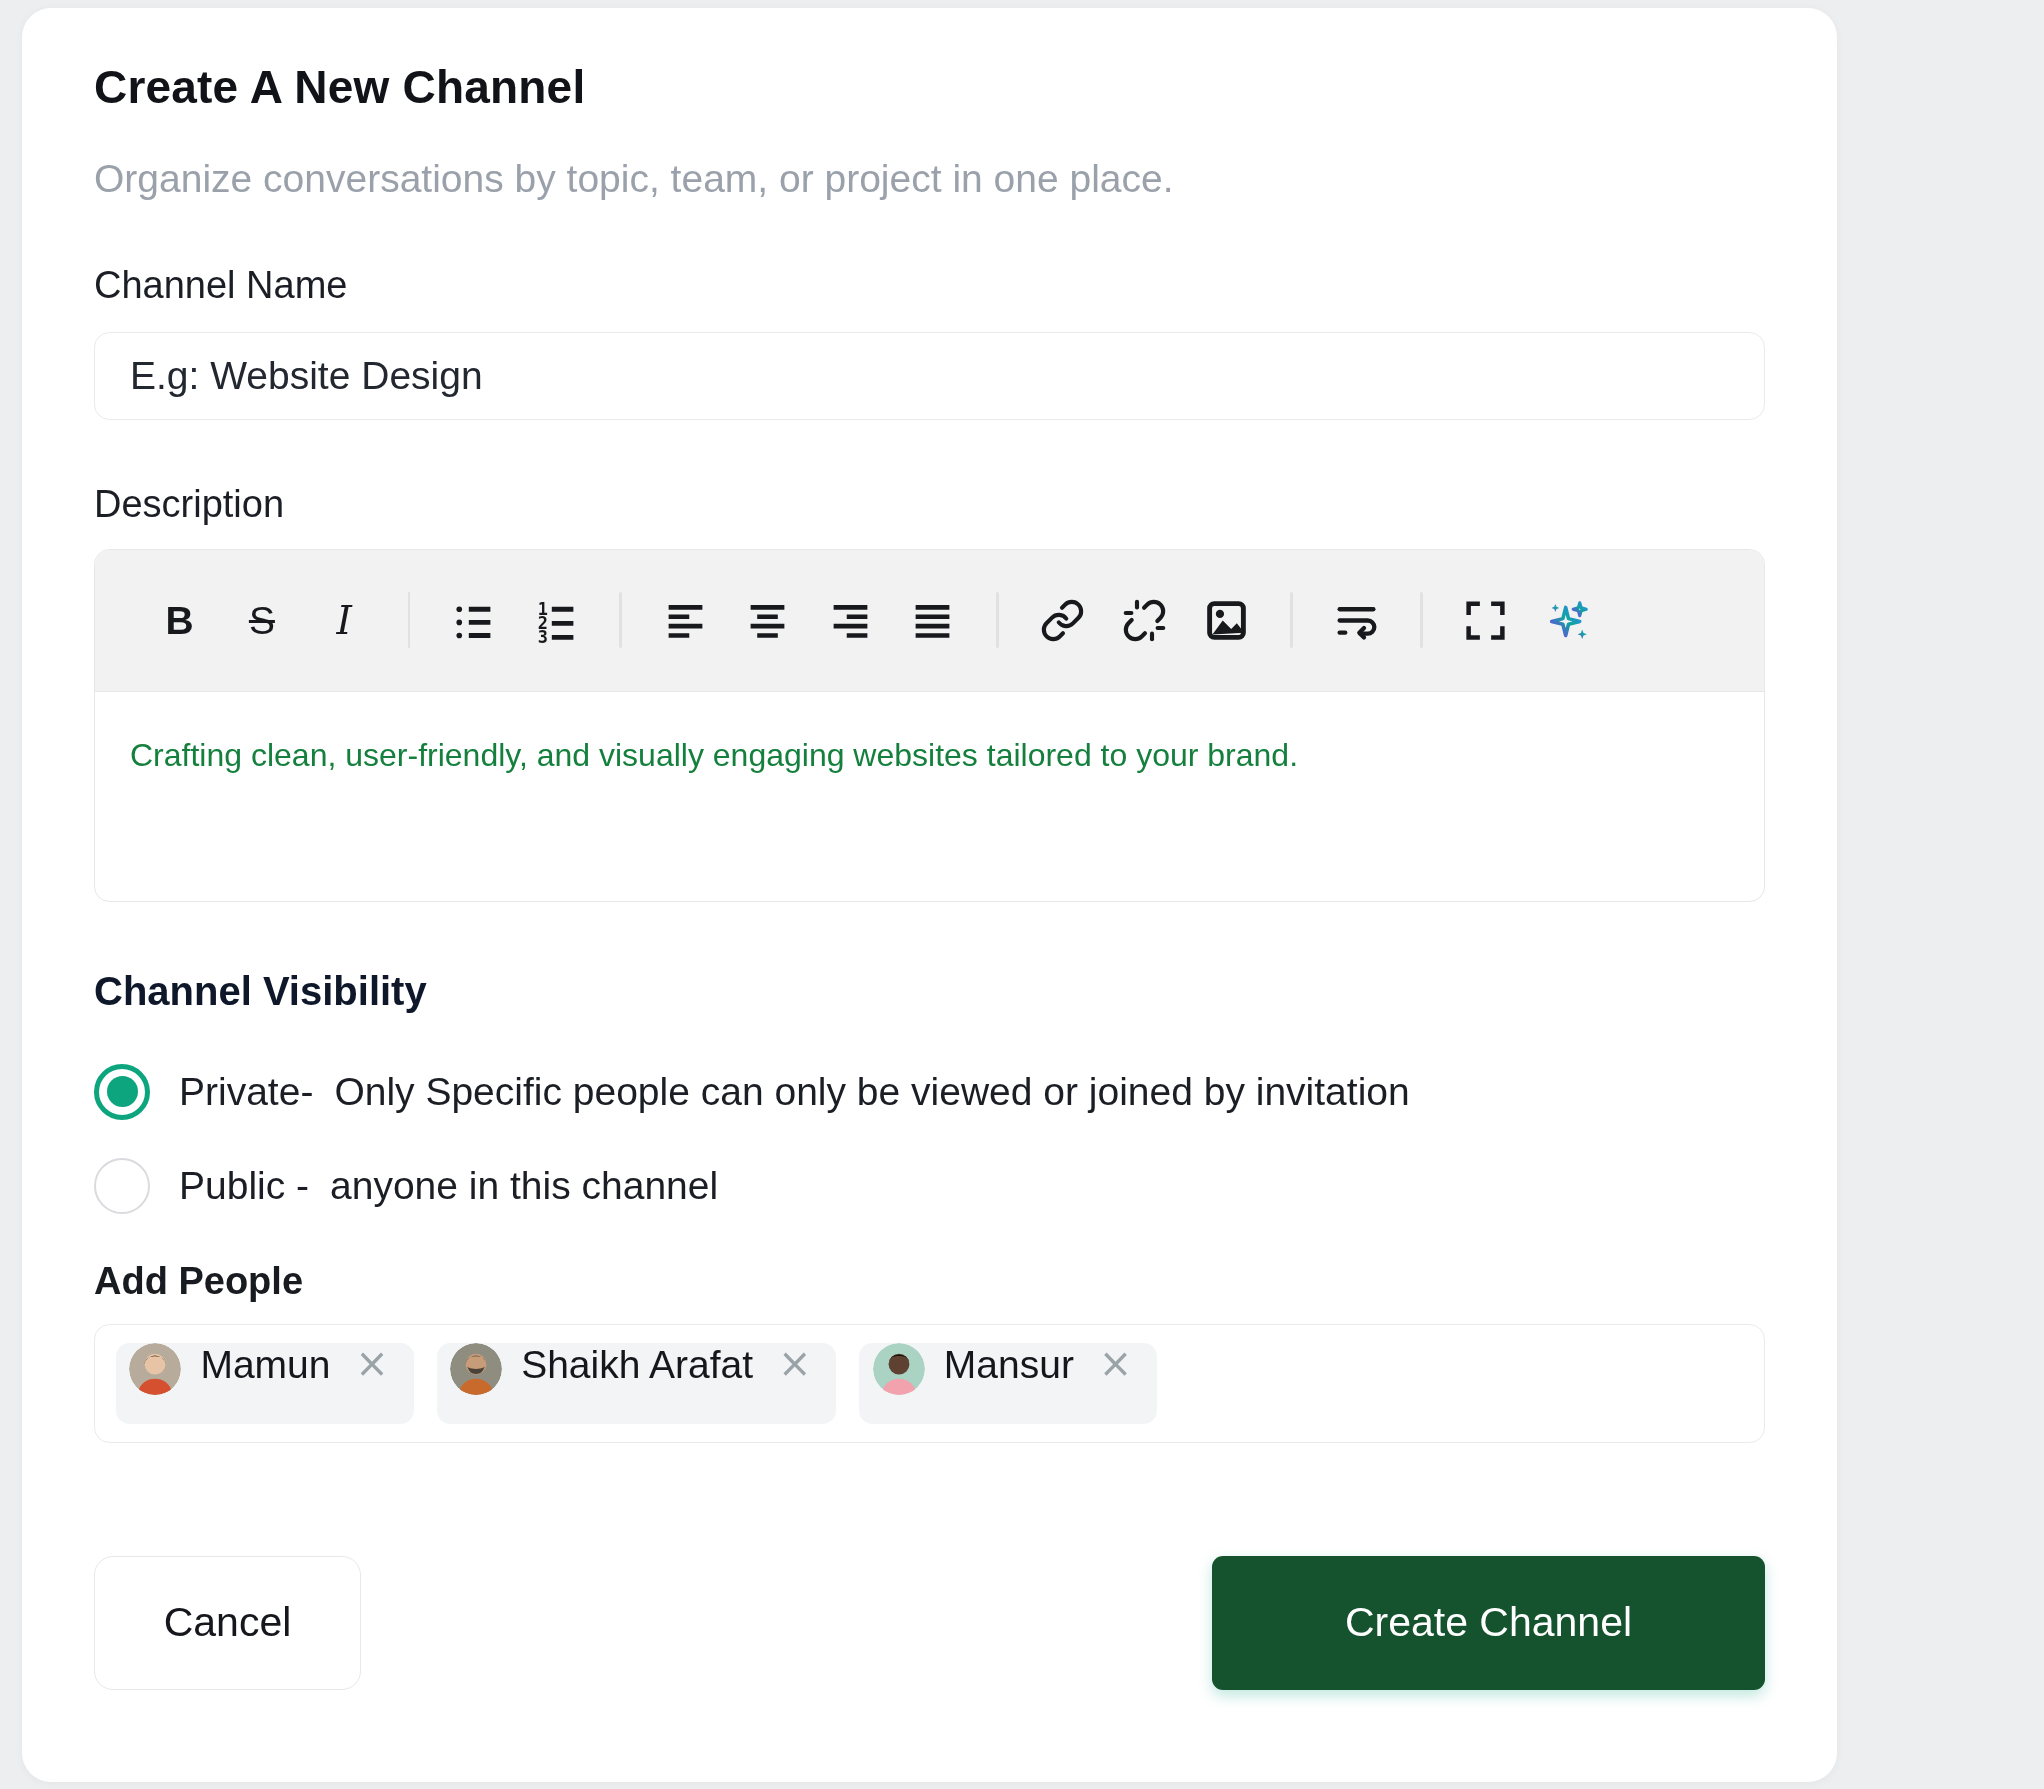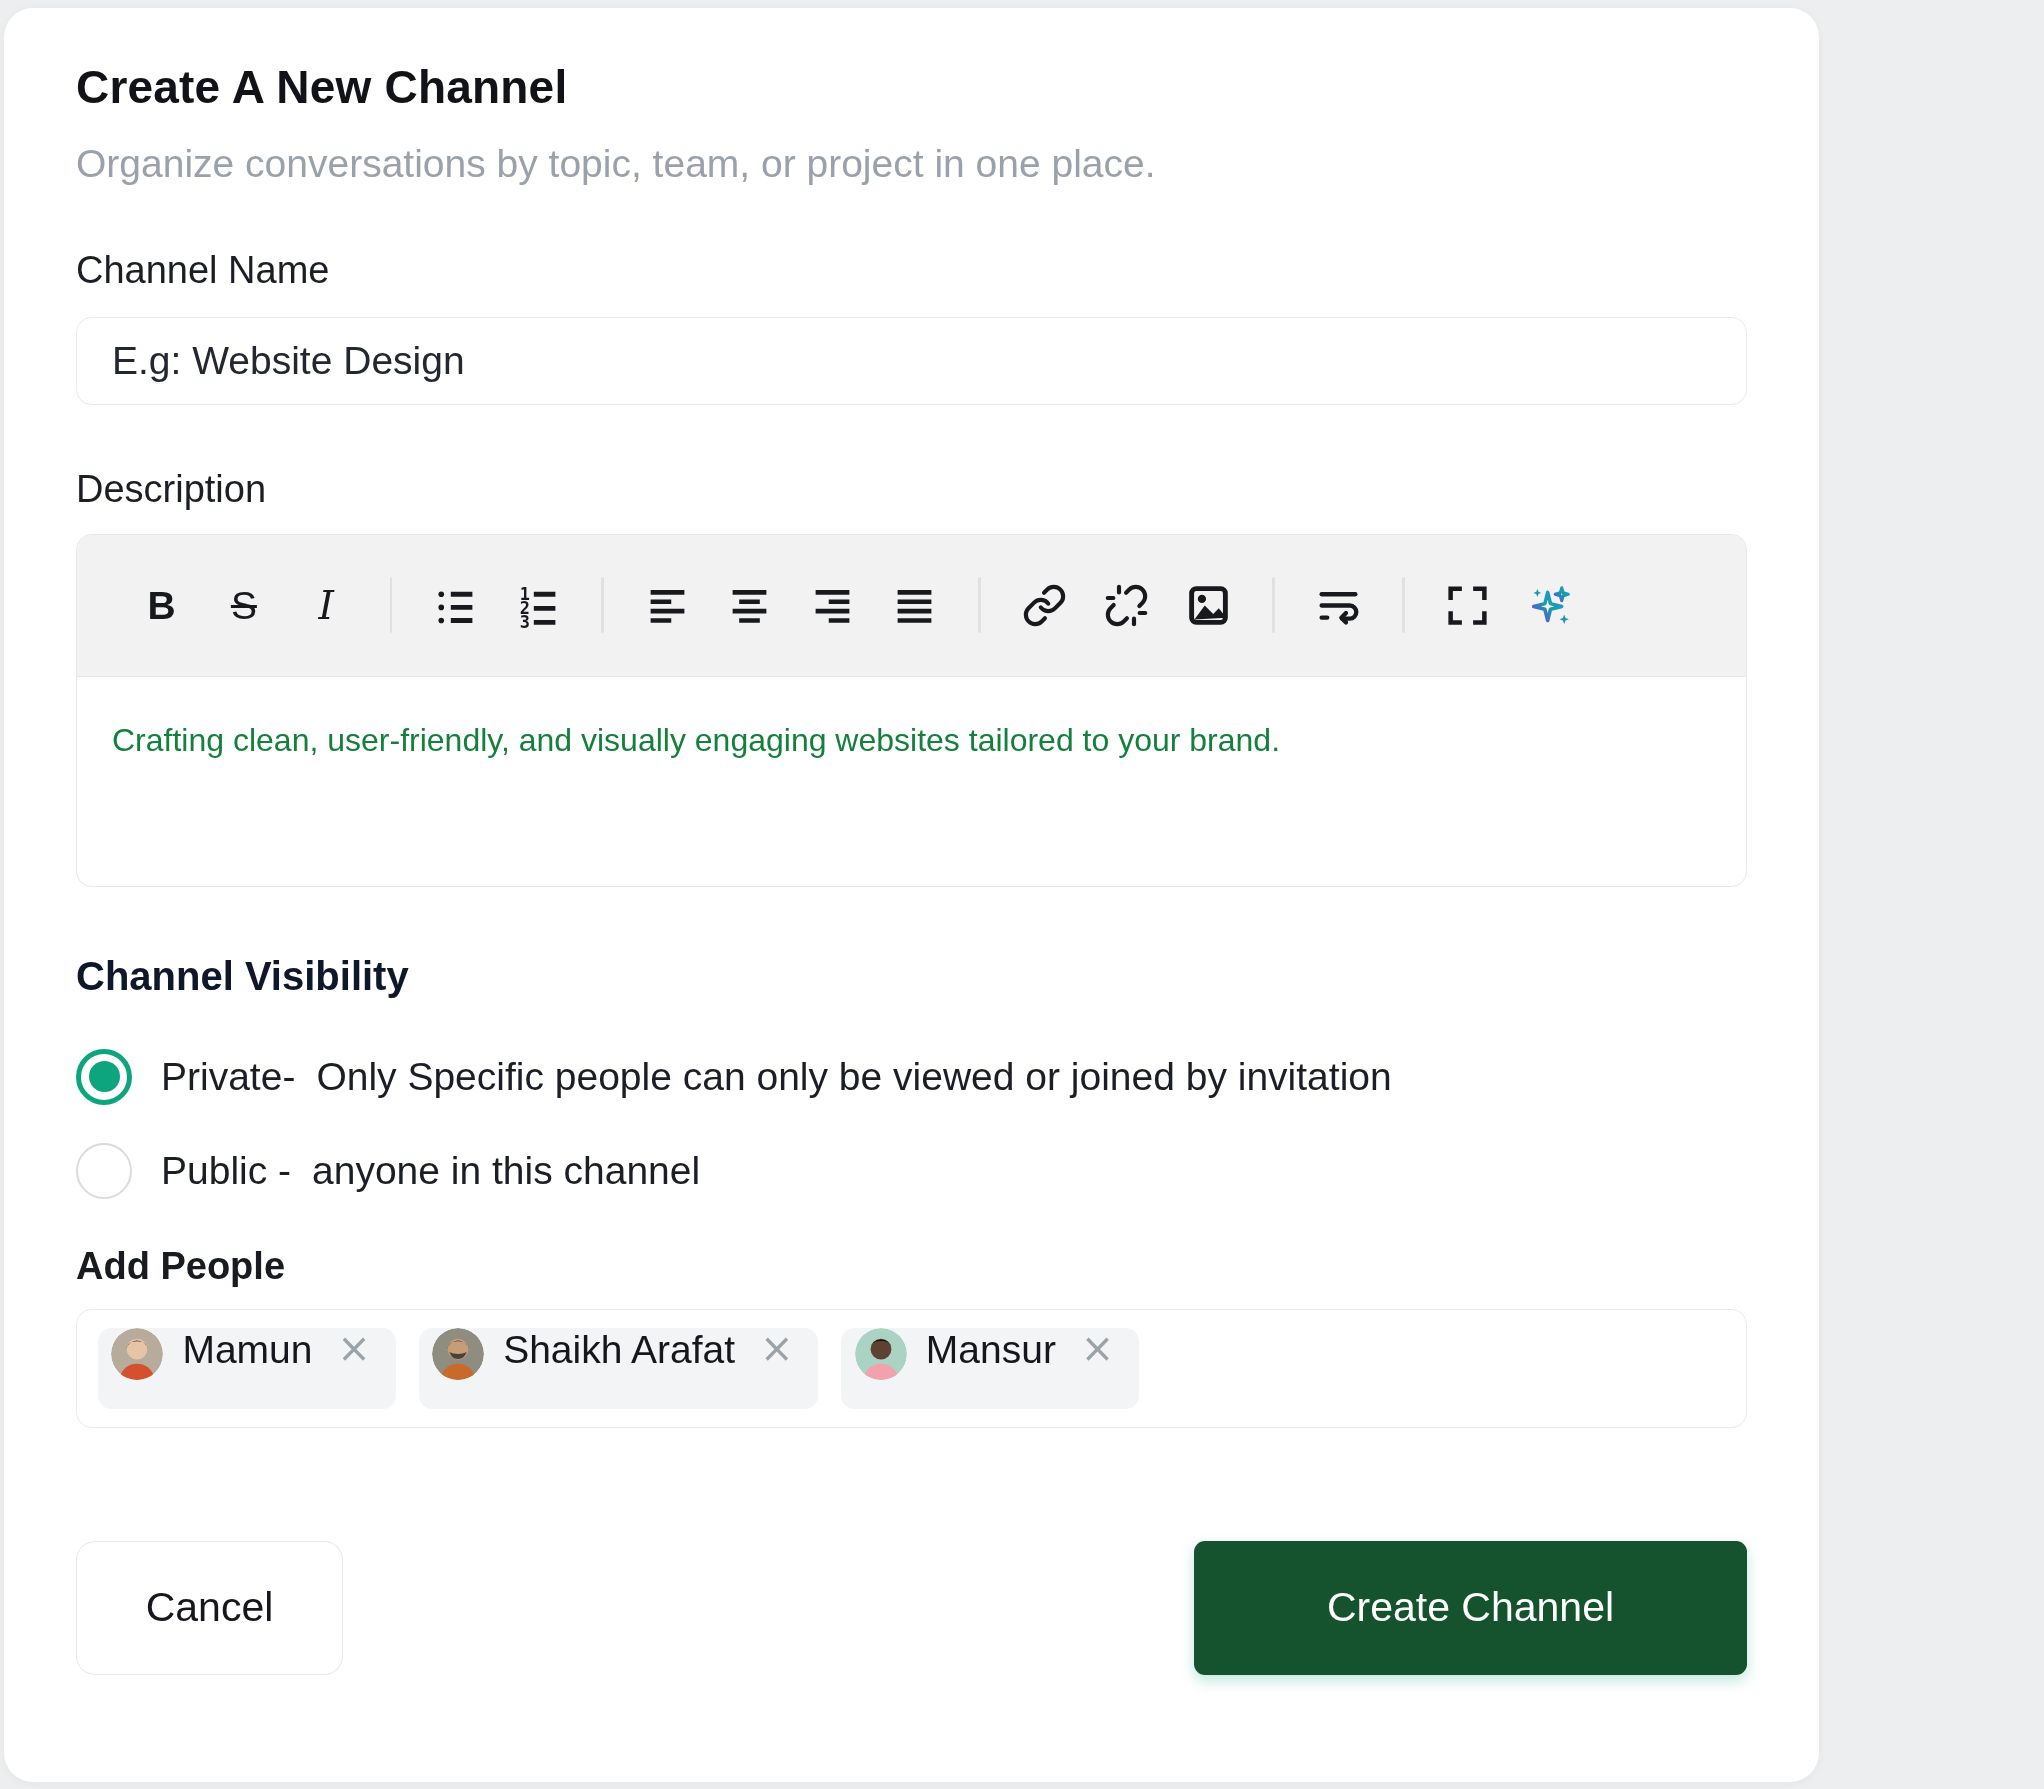--- a/index.html
+++ b/index.html
@@ -4,27 +4,27 @@
 <style>
   * { margin:0; padding:0; box-sizing:border-box; }
   html,body { width:2044px; height:1790px; }
   body {
     background:#eceeef;
     font-family:"Liberation Sans","DejaVu Sans",sans-serif;
     color:#15171c;
     overflow:hidden;
   }
   .modal {
-    position:absolute; left:4px; top:7.7px; width:1815px; height:1774px;
+    position:absolute; left:22px; top:7.7px; width:1815px; height:1774px;
     background:#ffffff; border-radius:29px;
     padding:52px 72px 50px 72px;
     box-shadow:0 1.9px 9.6px rgba(0,0,0,.04);
   }
   .title { font-size:46px; font-weight:700; color:#111318; letter-spacing:0.2px; }
-  .subtitle { margin-top:28px; font-size:39px; color:#9aa1ab; }
+  .subtitle { margin-top:43px; font-size:39px; color:#9aa1ab; }
 
   .field-label { margin-top:63px; font-size:38px; color:#1b1e24; }
   .name-input {
     margin-top:25px; width:100%; height:88px;
     border:1.9px solid #e8eaec; border-radius:15.4px;
     padding:0 35px; font-size:39px; color:#232730;
     font-family:"Liberation Sans","DejaVu Sans",sans-serif;
     outline:none; background:#fff; display:block;
   }
   .name-input::placeholder { color:#232730; opacity:1; }

